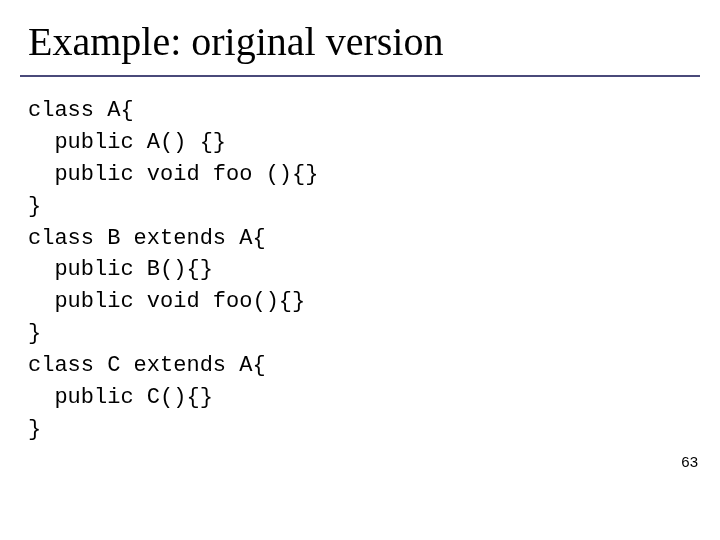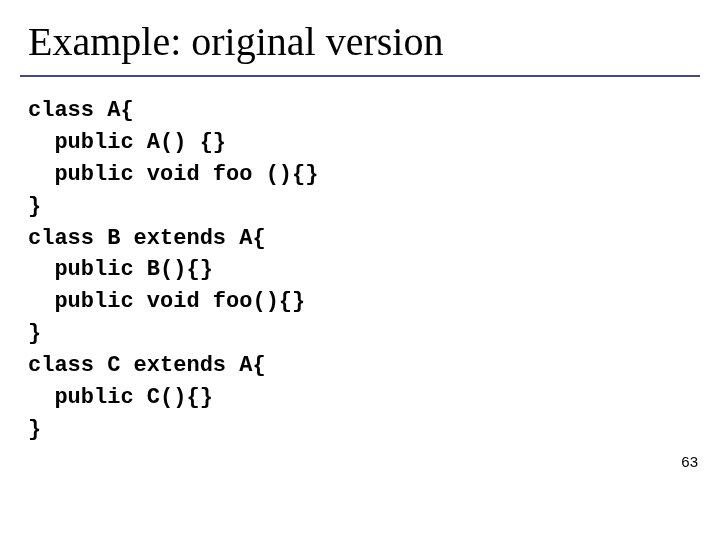--- a/index.html
+++ b/index.html
@@ -26,21 +26,21 @@
     color: #000000;
   }
   .rule {
     height: 2px;
     background: #4a4a7a;
     margin: 4px 20px 0 20px;
   }
   .code {
     font-family: "Courier New", Courier, monospace;
     font-size: 22px;
-    font-weight: bold;
+    font-weight: normal;
     line-height: 1.45;
     white-space: pre;
     padding: 18px 0 0 28px;
     color: #000000;
   }
   .pagenum {
     position: absolute;
     right: 22px;
     bottom: 1px;
     font-family: Arial, Helvetica, sans-serif;

